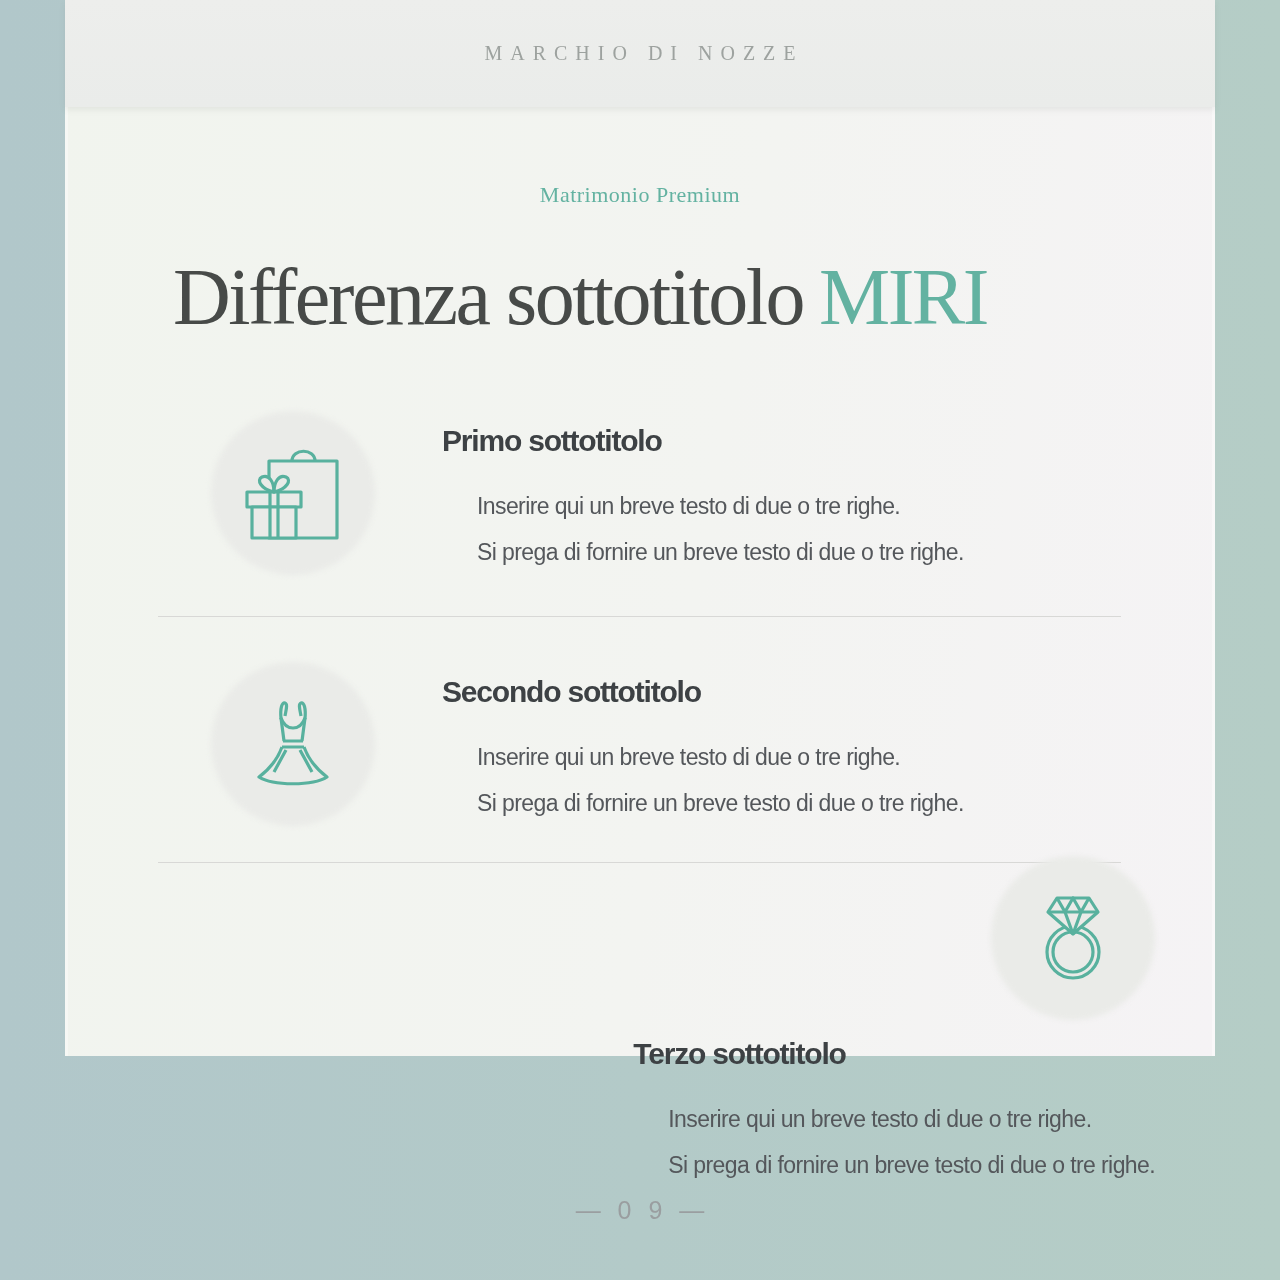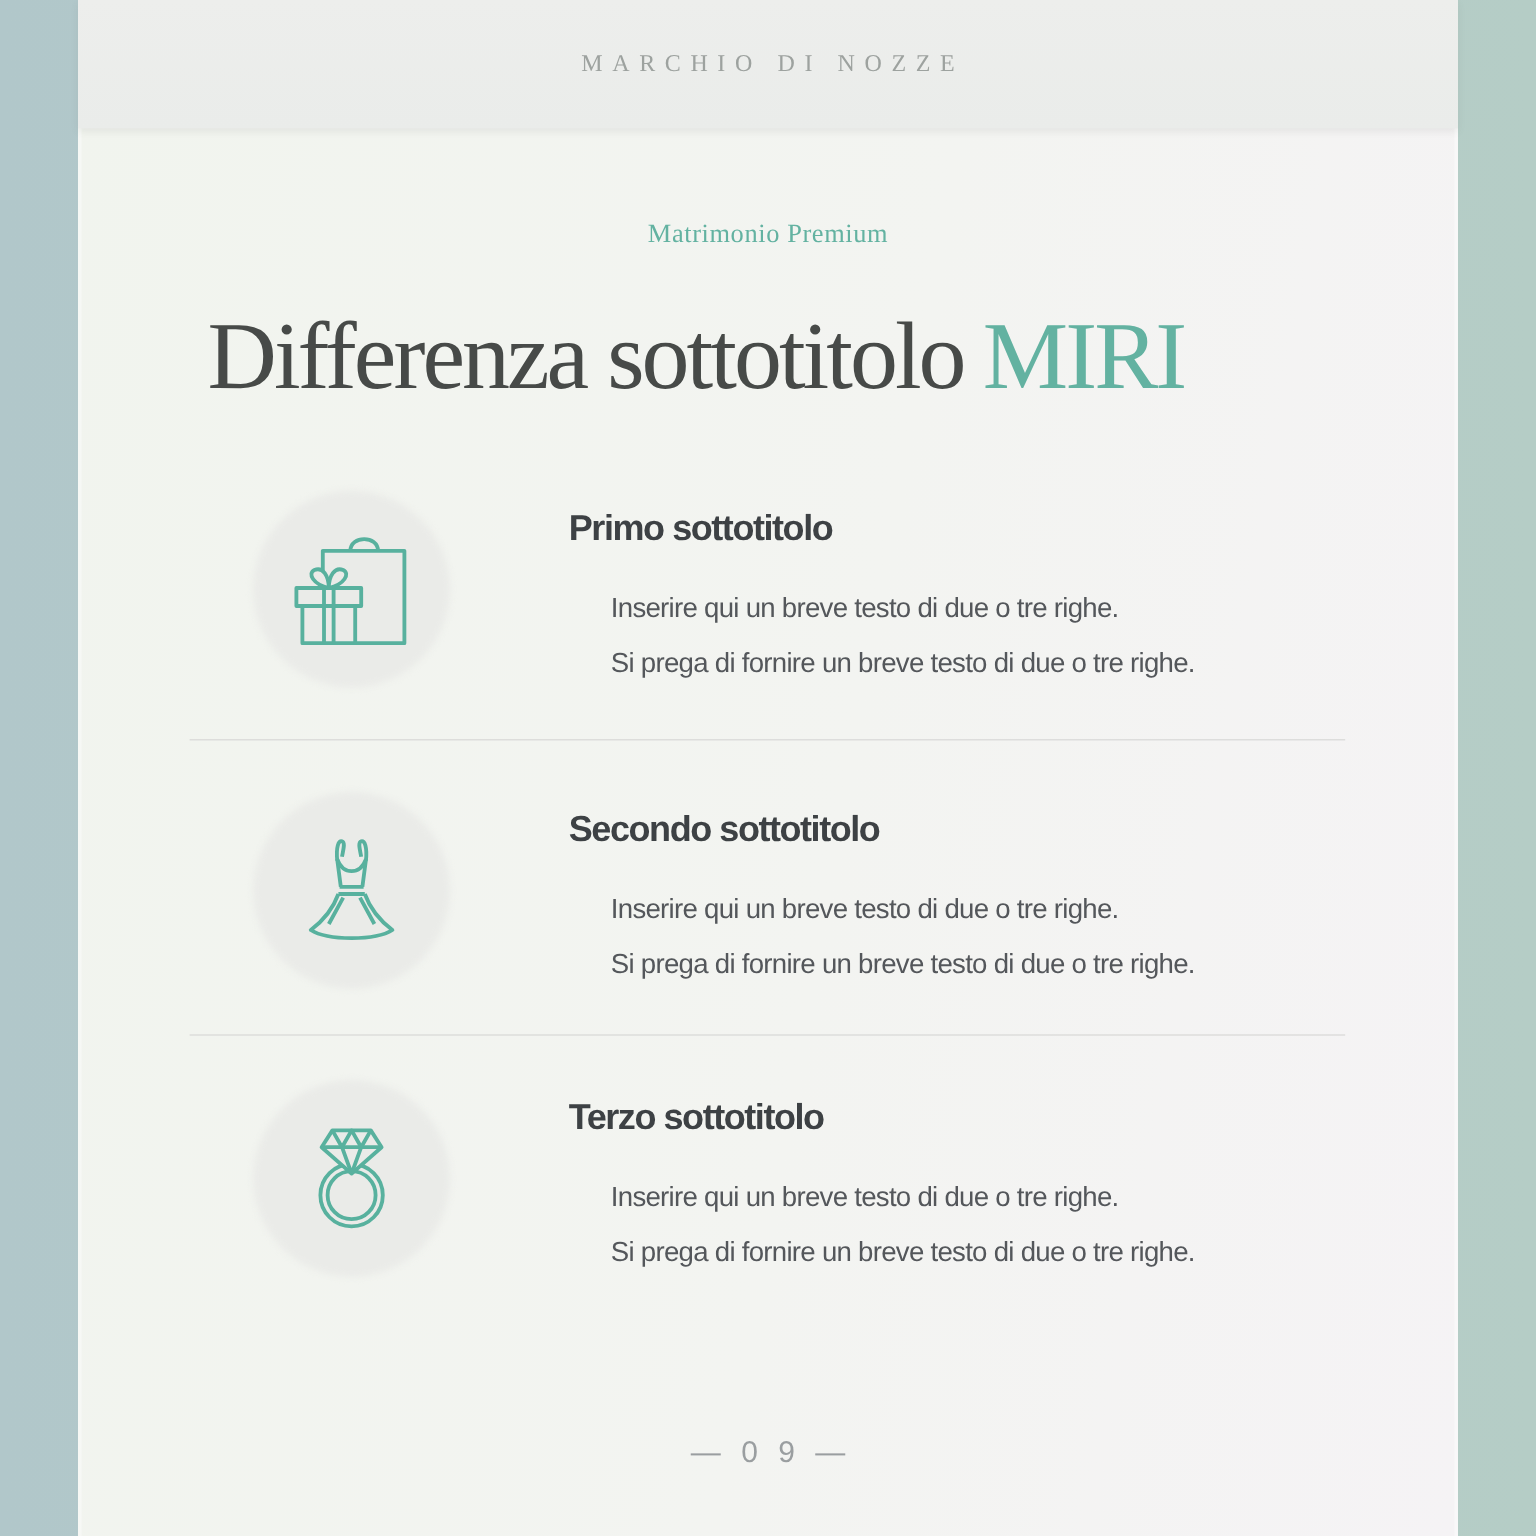--- a/index.html
+++ b/index.html
@@ -8,21 +8,21 @@
     position: relative;
     font-family: "Liberation Sans", sans-serif;
     background: linear-gradient(90deg, var(--outer-left, #b1c7ca) 0%, var(--outer-right, #b5cdc6) 100%);
     overflow: hidden;
   }
 
   
   .card {
     position: absolute;
     left: 65px; top: 0;
-    width: 1150px; height: 1280px;
+    width: 1150px; height: 1056px;
     background: linear-gradient(100deg, #f1f4ee 0%, #f3f4f1 55%, #f5f3f5 100%);
     box-shadow: inset 3px 0 0 rgba(255,255,255,0.40), inset -3px 0 0 rgba(255,255,255,0.40);
   }
 
   
   .band {
     position: absolute; top: 0; left: 0; right: 0; height: 107px;
     background: linear-gradient(180deg, #edeeec 0%, #eaecea 100%);
     box-shadow: 0 3px 6px rgba(100,105,100,0.10);
     display: flex; align-items: center; justify-content: center;
@@ -49,25 +49,25 @@
     font-size: 80px; font-weight: 400;
     letter-spacing: -2.5px;
     color: #474a48;
     white-space: nowrap;
   }
   .title-accent { color: var(--accent-teal, #63b2a1); margin-left: 16px; margin-top: 48px; }
 
   
   .section {
     position: absolute; left: 146px; right: 60px;
-    display: flex; align-items: center; gap: 32px;
+    display: flex; align-items: flex-end;
   }
   .section-1 { top: 407px; }
   .section-2 { top: 658px; }
-  .section-3 { top: 898px; }
+  .section-3 { top: 856px; flex-direction: column; }
 
   .icon-wrap { position: relative; width: 164px; height: 164px; flex: none; }
   .icon-circle {
     position: absolute; inset: 0; border-radius: 50%;
     background: #eaebe8;
     filter: blur(2.5px);
   }
   .icon-wrap svg { position: absolute; left: 34px; top: 34px; }
   .icon-wrap svg * {
     stroke: var(--icon-stroke, #58b19e);

